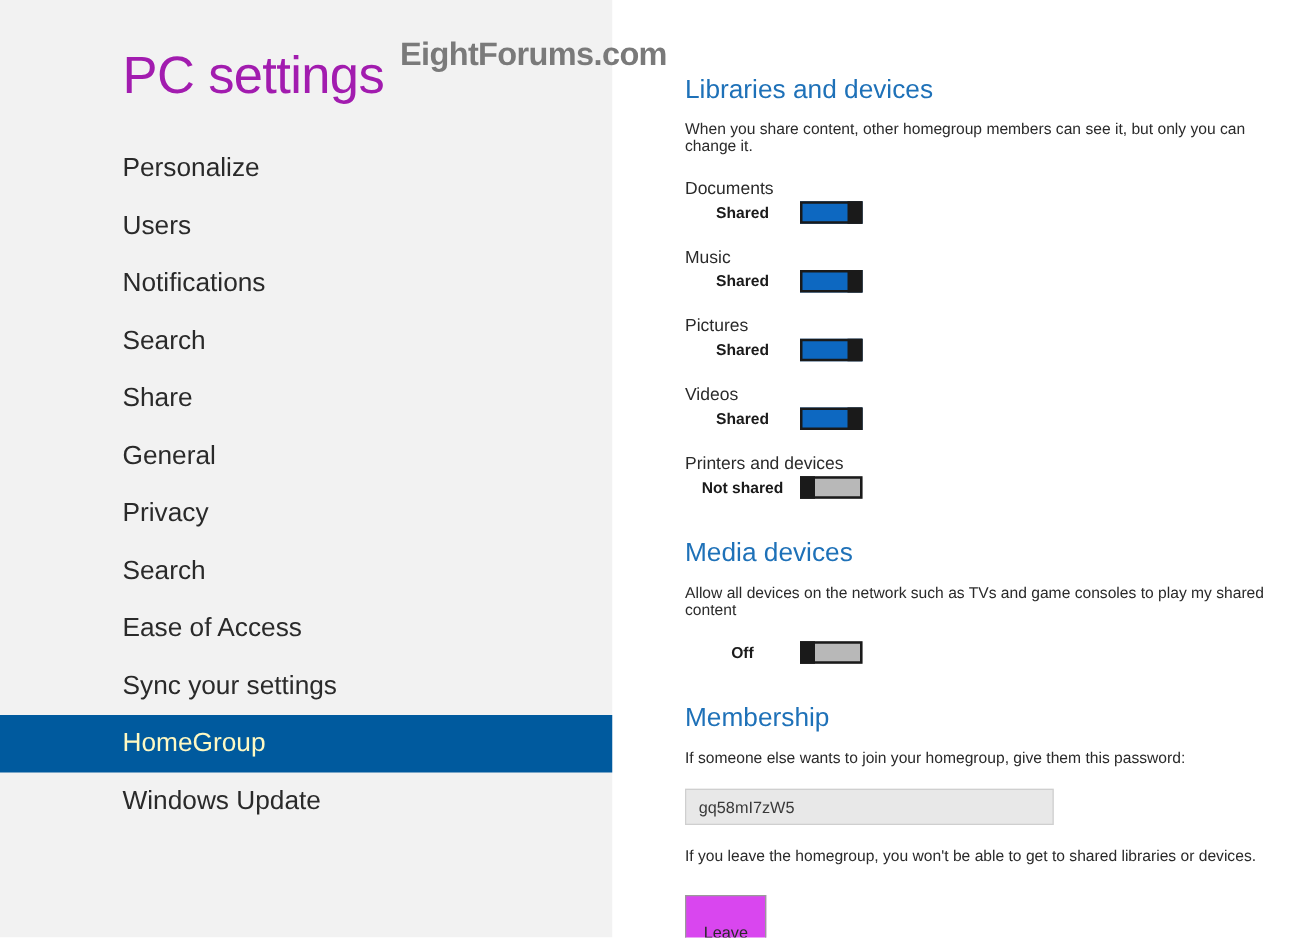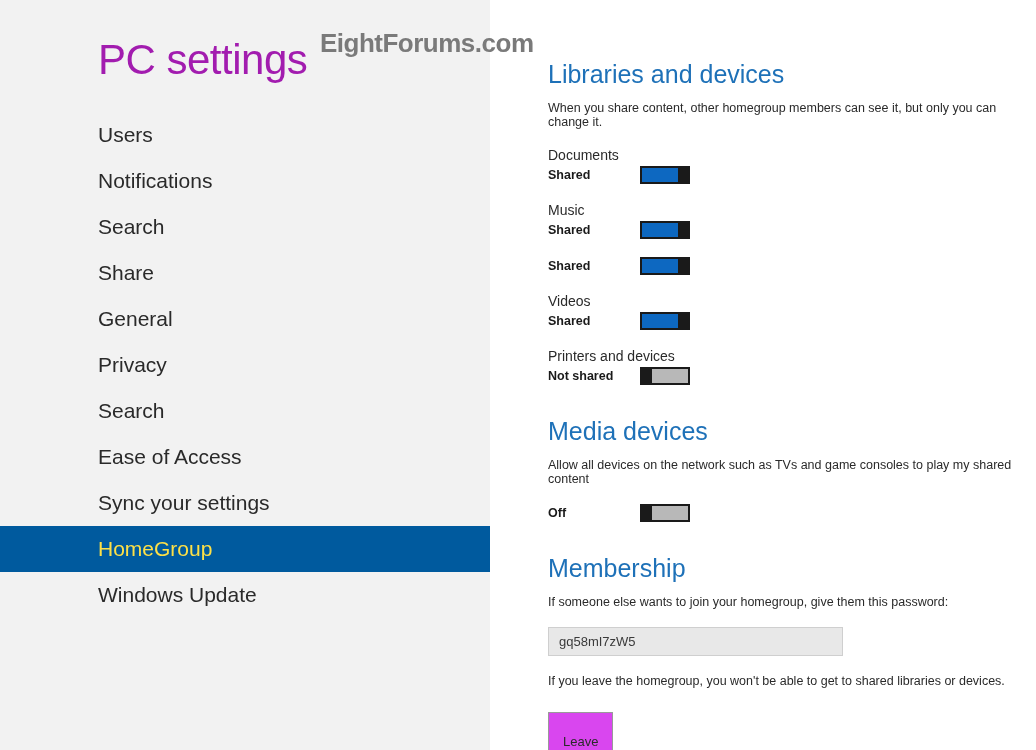--- a/index.html
+++ b/index.html
@@ -49,32 +49,32 @@
 }
 .sidebar-item {
   font-size: 21px;
   font-weight: 400;
   color: #2a2a2a;
   padding: 11px 0 11px 98px;
   cursor: pointer;
 }
 .sidebar-item.active {
   background: #005a9e;
-  color: #fde047;
+  color: #fef9c3;
 }
 .main {
   flex: 1;
   background: #ffffff;
   padding: 60px 0 0 58px;
 }
 .section {
   margin-bottom: 32px;
 }
 .section-title {
-  font-size: 25px;
+  font-size: 21px;
   font-weight: 400;
   color: #1e71b8;
   margin-bottom: 12px;
 }
 .section-desc {
   font-size: 12.5px;
   color: #2a2a2a;
   margin-bottom: 18px;
 }
 .toggle-row {
@@ -87,20 +87,21 @@
 }
 .toggle-line {
   display: flex;
   align-items: center;
 }
 .toggle-state {
   font-size: 12.5px;
   font-weight: 700;
   color: #1a1a1a;
   width: 92px;
+  text-align: center;
 }
 .toggle {
   width: 50px;
   height: 18px;
   position: relative;
   cursor: pointer;
   border: 2px solid #1a1a1a;
 }
 .toggle.on {
   background: #0d68c1;
@@ -143,20 +144,21 @@
 </style>
 </head>
 <body>
 
 <div class="watermark">EightForums.com</div>
 
 <div class="container">
   <div class="sidebar">
     <div class="sidebar-title">PC settings</div>
     <ul class="sidebar-items" id="sidebar-items">
+        <li class="sidebar-item">Personalize</li>
         <li class="sidebar-item">Users</li>
         <li class="sidebar-item">Notifications</li>
         <li class="sidebar-item">Search</li>
         <li class="sidebar-item">Share</li>
         <li class="sidebar-item">General</li>
         <li class="sidebar-item">Privacy</li>
         <li class="sidebar-item">Search</li>
         <li class="sidebar-item">Ease of Access</li>
         <li class="sidebar-item">Sync your settings</li>
         <li class="sidebar-item active">HomeGroup</li>
@@ -182,20 +184,21 @@
           <div class="toggle-row">
             <div class="toggle-label">Music</div>
             <div class="toggle-line">
               <span class="toggle-state">Shared</span>
               <div class="toggle on">
                 <div class="toggle-knob"></div>
               </div>
             </div>
           </div>
           <div class="toggle-row">
+            <div class="toggle-label">Pictures</div>
             <div class="toggle-line">
               <span class="toggle-state">Shared</span>
               <div class="toggle on">
                 <div class="toggle-knob"></div>
               </div>
             </div>
           </div>
           <div class="toggle-row">
             <div class="toggle-label">Videos</div>
             <div class="toggle-line">

